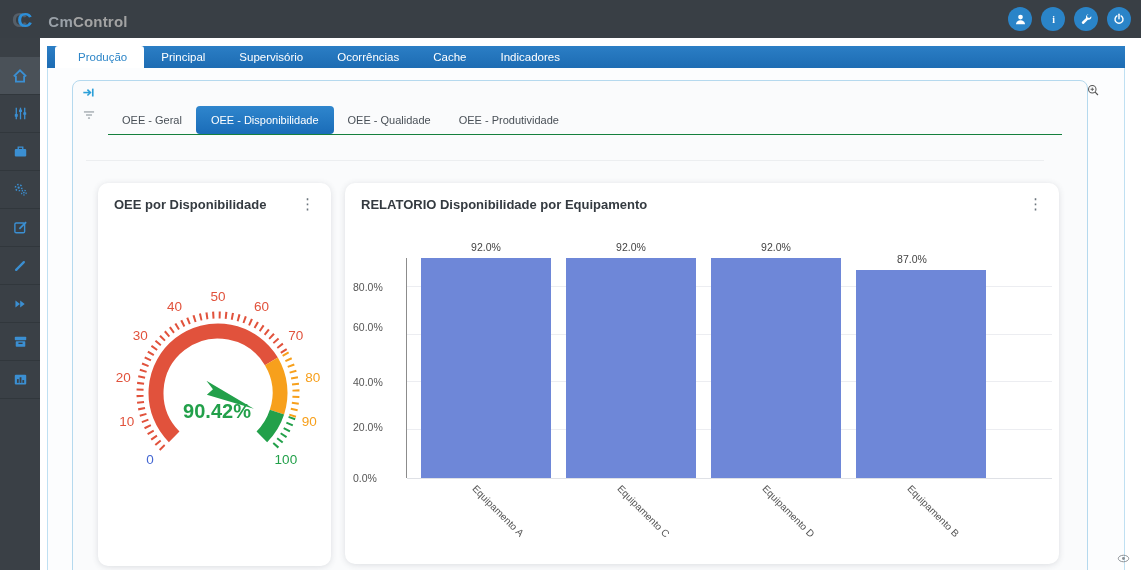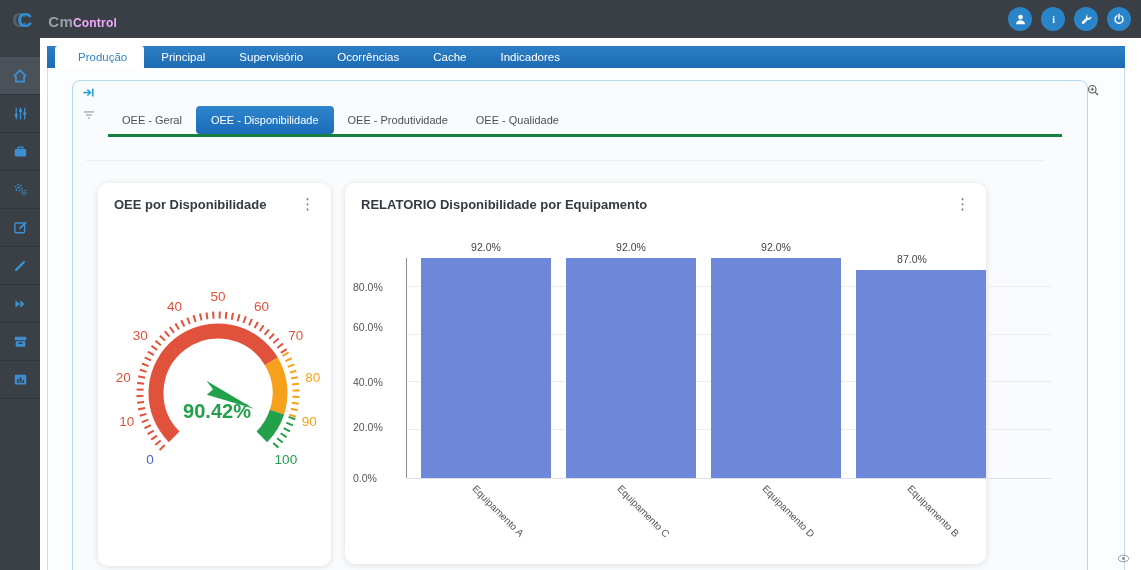--- a/index.html
+++ b/index.html
@@ -5,21 +5,21 @@
   html,body{margin:0;padding:0;background:#e9e9e9;}
   .screen{position:relative;width:1141px;height:570px;overflow:hidden;background:#fff;
     font-family:"Liberation Sans",sans-serif;-webkit-font-smoothing:antialiased;}
   
   .navbar{position:absolute;top:0;left:0;right:0;height:38px;background:#393f45;
     display:flex;align-items:center;padding:0 8px;box-sizing:border-box;z-index:30;}
   .brand{display:flex;align-items:baseline;margin-left:4px;cursor:pointer;}
   .logo-c1{font-weight:bold;font-size:21px;color:#565f68;line-height:1;}
   .logo-c2{font-weight:bold;font-size:21px;color:#2d8fd8;margin-left:-10px;line-height:1;}
   .brand-gray{font-size:15px;font-weight:bold;color:#9aa1a8;margin-left:16px;letter-spacing:.2px;}
-  .brand-blue{font-size:12px;font-weight:bold;color:#f0abfc;letter-spacing:.2px;}
+  .brand-blue{font-size:15px;font-weight:bold;color:#a3a3a3;letter-spacing:.2px;}
   .nav-actions{margin-left:auto;display:flex;gap:9px;margin-right:2px;}
   .circle-btn{width:24px;height:24px;border-radius:50%;background:#2a84c8;border:none;
     display:flex;align-items:center;justify-content:center;cursor:pointer;padding:0;}
   
   .sidebar{position:absolute;top:38px;left:0;width:40px;bottom:0;background:#3a4046;z-index:20;}
   .side-items{margin-top:19px;}
   .side-item{height:37px;display:flex;align-items:center;justify-content:center;
     border-bottom:1px solid #31373c;cursor:pointer;}
   .side-item.active{background:#4a5158;}
   
@@ -30,30 +30,30 @@
   .tab.active{background:#fff;color:#2e86c8;border-radius:3px 3px 0 0;padding-left:23px;}
   
   .outer-panel{position:absolute;top:68px;left:47px;width:1078px;height:504px;
     border:1px solid #bfe0f2;border-top:none;background:#fcfdfe;box-sizing:border-box;}
   .zoom-tool{position:absolute;top:16px;right:24px;cursor:pointer;line-height:0;}
   .inner-panel{position:absolute;top:12px;left:24px;width:1016px;height:540px;
     border:1px solid #b5d9ee;border-radius:8px;background:#fafbfc;box-sizing:border-box;}
   .pin-tool{position:absolute;top:5px;left:9px;cursor:pointer;line-height:0;}
   .filter-tool{position:absolute;top:27px;left:9px;cursor:pointer;line-height:0;}
   .subtabs{position:absolute;top:25px;left:35px;right:25px;height:28px;display:flex;
-    align-items:flex-start;border-bottom:3px solid #15803d;}
+    align-items:flex-start;border-bottom:1px solid #15803d;}
   .subtab{font-size:11px;color:#495057;padding:8px 14px;cursor:pointer;white-space:nowrap;}
   .subtab.active{background:linear-gradient(#2f86cd,#1a6cb8);color:#fff;border-radius:4px;
     padding:8px 15px;}
   .divider2{position:absolute;top:79px;left:13px;right:43px;height:1px;background:#eceef0;}
   
   .card{position:absolute;background:#fff;border-radius:10px;
     box-shadow:0 1px 6px rgba(60,70,90,.16);}
   .card-gauge{top:102px;left:25px;width:233px;height:383px;}
-  .card-bars{top:102px;left:272px;width:641px;height:381px;}
+  .card-bars{top:102px;left:272px;width:714px;height:381px;}
   .card-head{display:flex;justify-content:space-between;align-items:flex-start;
     padding:14px 12px 0 16px;}
   .card-title{font-size:13px;font-weight:bold;color:#343a40;}
   .kebab{color:#6c757d;font-size:15px;line-height:.9;cursor:pointer;padding:0 4px;}
   
   #gauge{margin-top:66px;text-align:center;}
   
   .bar-plot{position:relative;margin:46px 8px 0 61px;height:220px;
     border-left:1px solid #8c8c8c;}
   .gline{position:absolute;left:0;width:645px;height:1px;background:#ecedf1;}
@@ -205,22 +205,22 @@
         <svg width="14" height="14" viewBox="0 0 16 16">
             <line x1="2.2" y1="4.5" x2="13.8" y2="4.5" stroke="#98a0a6" stroke-width="1.4"></line>
             <line x1="4.6" y1="8" x2="11.4" y2="8" stroke="#98a0a6" stroke-width="1.4"></line>
             <line x1="6.8" y1="11.5" x2="9.2" y2="11.5" stroke="#98a0a6" stroke-width="1.4"></line>
           </svg>
       </span>
 
       <div class="subtabs" id="subtabs">
           <div class="subtab">OEE - Geral</div>
           <div class="subtab active">OEE - Disponibilidade</div>
+          <div class="subtab">OEE - Qualidade</div>
           <div class="subtab">OEE - Produtividade</div>
-          <div class="subtab">OEE - Qualidade</div>
         </div>
       <div class="divider2"></div>
 
       <div class="card card-gauge">
         <div class="card-head">
           <span class="card-title">OEE por Disponibilidade</span>
           <span class="kebab">⋮</span>
         </div>
         <div id="gauge"><svg width="240" height="200" viewBox="0 0 240 200">
               <path d="M76.16 158.84 A62 62 0 1 1 173.37 83.44" fill="none" stroke="#e1523c" stroke-width="15"></path>

